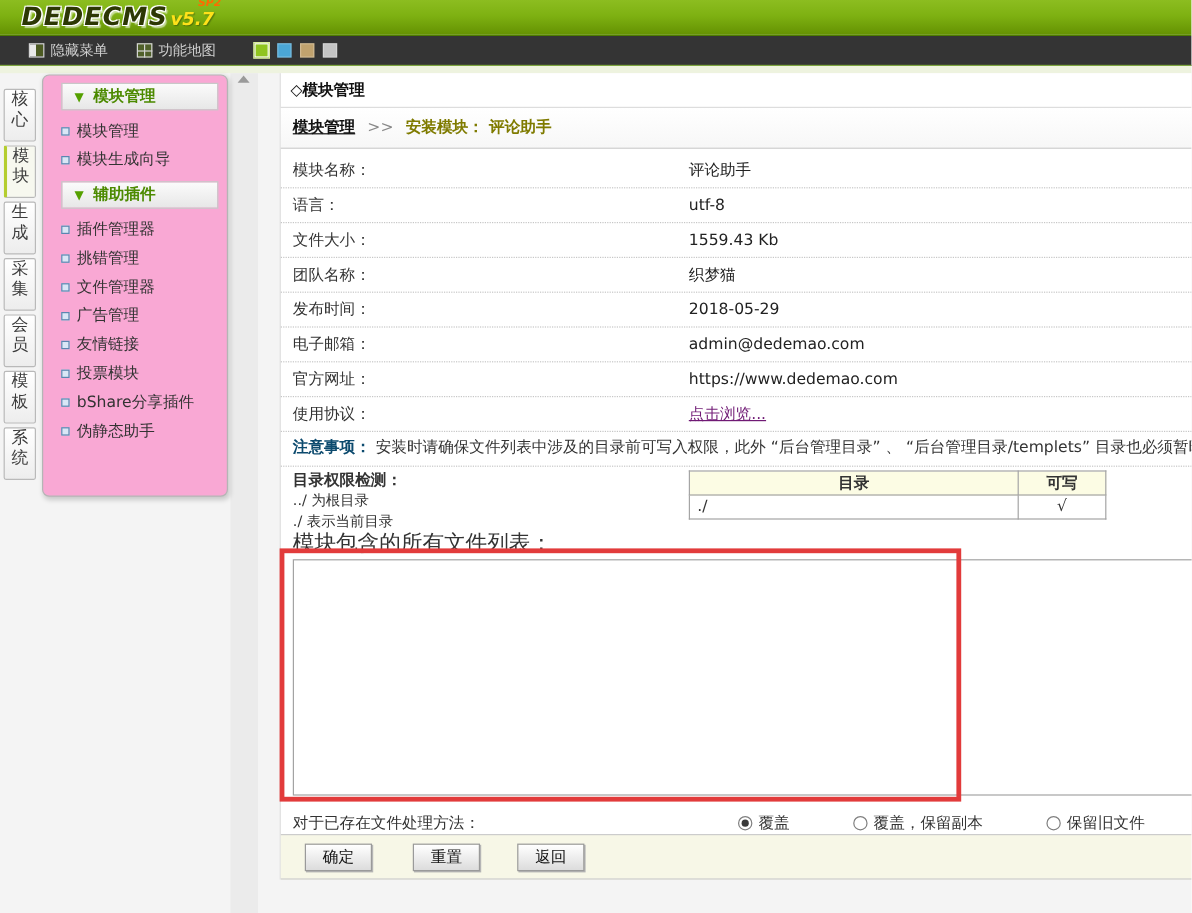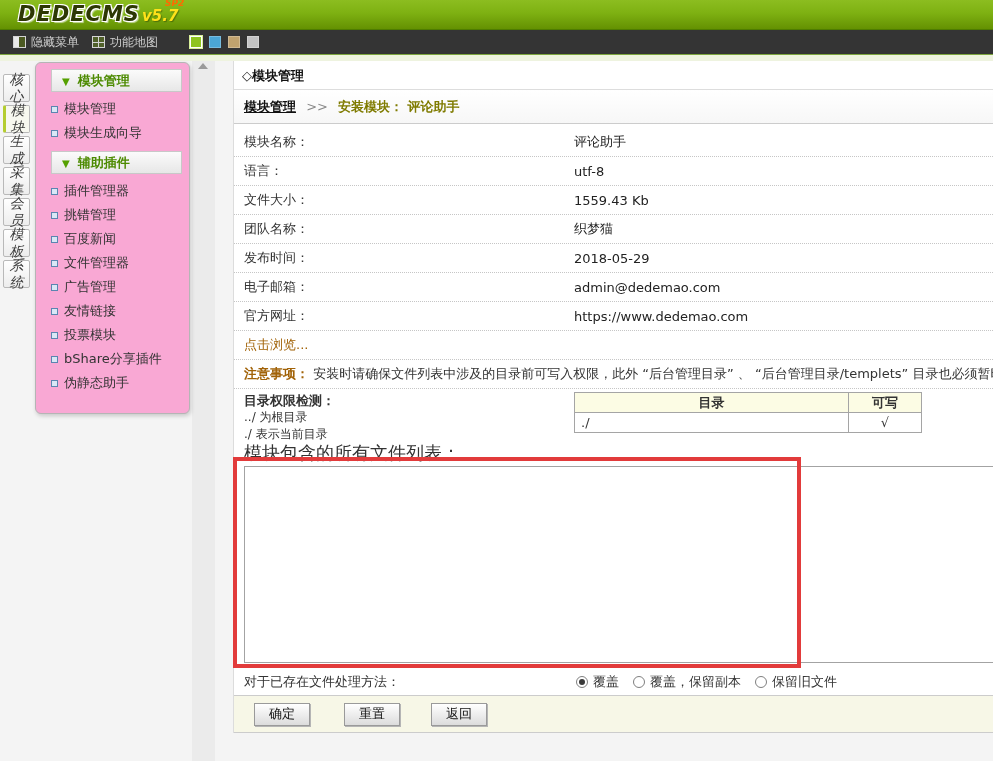--- a/index.html
+++ b/index.html
@@ -27,21 +27,21 @@
     margin-left:2px; text-shadow:1px 1px 1px rgba(0,0,0,.3);
   }
   .logo-sp { position:absolute; right:-6px; top:-4px; font-size:9px; font-weight:bold; color:#ff6a00; font-style:italic; }
 
   
   .toolbar {
     position:absolute; left:0; top:30px; width:993px; height:25px;
     background:#343434; border-bottom:1px solid #7da53e;
     display:flex; align-items:center; color:#cfcfcf; font-size:12px;
   }
-  .tool-item { display:flex; align-items:center; margin-left:13px; cursor:pointer;text-align:right; }
+  .tool-item { display:flex; align-items:center; margin-left:24px; cursor:pointer;text-align:right; }
   .tool-item .lbl { margin-left:5px; }
   .ic-hide {
     width:13px; height:12px; border:1px solid #d4d4d4; display:inline-block;
     background:linear-gradient(90deg,#e9e9e9 0 5px,#4c5a22 5px);
   }
   .ic-map {
     width:13px; height:12px; border:1px solid #d4d4d4; display:inline-block;
     background:
       linear-gradient(#d4d4d4,#d4d4d4) 5px 0/1px 12px no-repeat,
       linear-gradient(#d4d4d4,#d4d4d4) 0 5px/13px 1px no-repeat,
@@ -49,23 +49,23 @@
   }
   .swatches { display:flex; align-items:center; margin-left:32px; }
   .swatch { width:12px; height:12px; margin-right:7px; cursor:pointer; border:1px solid rgba(255,255,255,.25); }
   .swatch.sel { outline:1px solid #d9ef9a; border:1px solid #fff; }
 
   .pale-strip { position:absolute; left:0; top:55px; width:993px; height:6px; background:#eef3df; }
 
   
   .tabcol { position:absolute; left:3px; top:74px; width:30px; }
   .vtab {
-    width:27px; height:28px; margin-bottom:3px; border:1px solid #b9b9b9;
+    width:27px; height:44px; margin-bottom:3px; border:1px solid #b9b9b9;
     background:linear-gradient(180deg,#ffffff,#ededed); border-radius:2px;
-    display:flex; align-items:center; justify-content:center; cursor:pointer;font-style:italic;
+    display:flex; align-items:flex-start; justify-content:center; cursor:pointer;
   }
   .vtab span {
     display:block; width:15px; line-height:17px; text-align:center;
     word-break:break-all; font-size:14px; color:#3c3c3c;
   }
   .vtab.active { border-left:3px solid #b4cd2f; background:#f7f8ef; }
 
   
   .menu-panel {
     position:absolute; left:35px; top:62px; width:155px; height:352px;
@@ -111,46 +111,46 @@
   .crumb .sep { color:#888; margin:0 6px; }
   .crumb .cur { color:#7f7b00; font-weight:bold;text-align:right; }
   .spacer4 { height:4px; }
 
   .frow {
     height:29px; display:flex; align-items:center; padding-left:10px;
     border-bottom:1px dotted #c6c6c6; font-size:13px;
   }
   .frow .flabel { width:330px; flex:none; color:#333; }
   .frow .fvalue { color:#222; white-space:nowrap; }
-  .fvalue a { color:#a16207; cursor:pointer; }
+  .fvalue a { color:#701a75; text-decoration:underline; cursor:pointer; }
 
   .note-row {
     height:29px; line-height:28px; padding-left:10px;
     border-bottom:1px dotted #c6c6c6; white-space:nowrap; overflow:hidden; font-size:13px;
   }
-  .note-row b { color:#a16207; }
+  .note-row b { color:#0c4a6e; }
 
   .dircheck { position:relative; height:55px; padding:3px 0 0 10px; font-size:12px; }
   .dircheck .dtitle { font-weight:bold; font-size:13px; line-height:17px; }
   .dircheck .dline { line-height:17px; color:#333; }
   .dirtable { position:absolute; left:340px; top:3px; width:348px; border-collapse:collapse;border-radius:18px; }
   .dirtable th, .dirtable td { border:1px solid #a5a5a5; height:20px; font-size:13px; }
   .dirtable th { background:#fcfce4; font-weight:bold; text-align:center; }
   .dirtable td.dir { text-align:left; padding-left:6px; }
   .dirtable td.writable { text-align:center; width:73px; }
   .dirtable th.writable { width:73px; }
 
   .filelist-label { height:22px; line-height:18px; padding-left:10px; font-size:18px; }
   .filebox {
     margin-left:10px; width:780px; height:197px;
     border:1px solid #a3a3a3; background:#fff;
   }
   .gap5 { height:5px; }
 
-  .opt-row { height:27px; display:flex; align-items:center; padding-left:10px; font-size:13px; }
+  .opt-row { height:27px; display:flex; align-items:flex-end; padding-left:10px; font-size:13px;gap:39px; }
   .opt-row .olabel { width:332px; flex:none; }
   .opt { display:flex; align-items:center; margin-right:14px; cursor:pointer; }
   .radio {
     width:12px; height:12px; border-radius:50%; border:1px solid #7f7f7f;
     background:#fff; margin-right:5px; position:relative; flex:none;
   }
   .radio.checked::after {
     content:''; position:absolute; left:2px; top:2px; width:6px; height:6px;
     border-radius:50%; background:#3a3a3a;
   }
@@ -249,24 +249,20 @@
   <div class="menu-item">
     <span class="bullet"></span>
     <span class="txt">插件管理器</span>
   </div>
   <div class="menu-item">
     <span class="bullet"></span>
     <span class="txt">挑错管理</span>
   </div>
   <div class="menu-item">
     <span class="bullet"></span>
-    <span class="txt">百度新闻</span>
-  </div>
-  <div class="menu-item">
-    <span class="bullet"></span>
     <span class="txt">文件管理器</span>
   </div>
   <div class="menu-item">
     <span class="bullet"></span>
     <span class="txt">广告管理</span>
   </div>
   <div class="menu-item">
     <span class="bullet"></span>
     <span class="txt">友情链接</span>
   </div>
@@ -317,20 +313,21 @@
   </div>
   <div class="frow">
     <span class="flabel">电子邮箱：</span>
     <span class="fvalue">admin@dedemao.com</span>
   </div>
   <div class="frow">
     <span class="flabel">官方网址：</span>
     <span class="fvalue">https://www.dedemao.com</span>
   </div>
   <div class="frow">
+    <span class="flabel">使用协议：</span>
     <span class="fvalue"><a>点击浏览...</a></span>
   </div>
 
   <div class="note-row">
     <b>注意事项：</b><span> 安装时请确保文件列表中涉及的目录前可写入权限，此外 “后台管理目录” 、 “后台管理目录/templets” 目录也必须暂时设置可</span>
   </div>
 
   <div class="dircheck">
     <div class="dtitle">目录权限检测：</div>
     <div class="dline">../ 为根目录</div>

